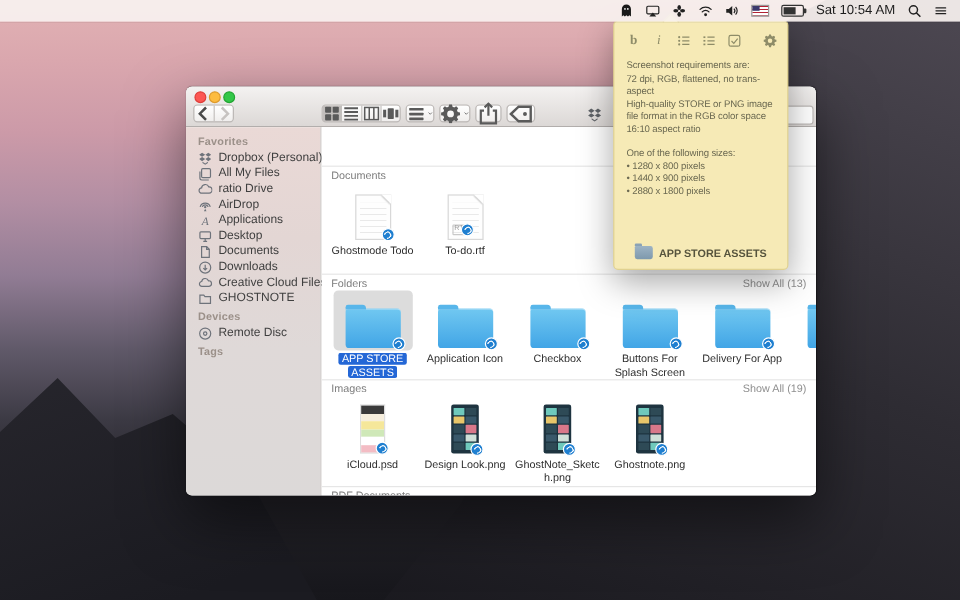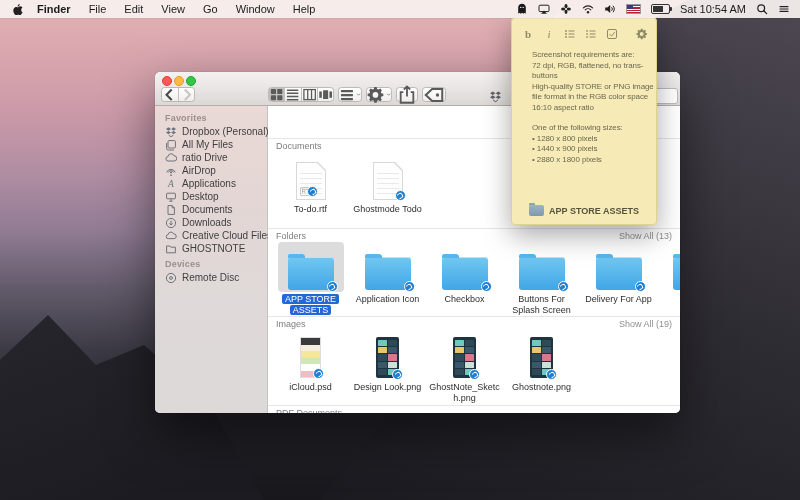--- a/index.html
+++ b/index.html
@@ -100,45 +100,37 @@
   
   .note{position:absolute;left:511px;top:17px;width:144px;height:206px;z-index:50;
     background:#f6eab6;border:1px solid #e0d190;border-radius:4px;box-shadow:0 10px 28px rgba(0,0,0,.35);}
   .note-arrow{position:absolute;left:42px;top:-5px;width:9px;height:9px;background:#f6eab6;transform:rotate(45deg);border-left:1px solid #e0d190;border-top:1px solid #e0d190;}
   .note-toolbar{position:absolute;left:10px;right:8px;top:8px;height:16px;display:flex;align-items:center;gap:9px;color:#8e8c68;}
   .note-toolbar .nt{width:12px;height:12px;display:flex;align-items:center;justify-content:center;font-size:11px;}
   .note-toolbar .nt svg{width:12px;height:12px;display:block;}
   .nt.b{font-weight:bold;font-family:"Liberation Serif",serif;}
   .nt.i{font-style:italic;font-family:"Liberation Serif",serif;}
   .nt.gear{margin-left:auto;}
-  .note-body{position:absolute;left:20px;right:6px;top:32px;font-size:8px;line-height:10.5px;color:#6b6951;letter-spacing:-0.1px;white-space:nowrap;}
+  .note-body{position:absolute;left:10px;right:6px;top:32px;font-size:8px;line-height:10.5px;color:#6b6951;letter-spacing:-0.1px;white-space:nowrap;}
   .note-body .gap{height:10px;}
   .note-footer{position:absolute;left:0;right:0;bottom:8px;display:flex;align-items:center;justify-content:center;gap:5px;
     font-size:9px;font-weight:bold;color:#56543d;}
   .note-footer .nf-folder{width:15px;height:11px;background:linear-gradient(#9db3c4,#7e99ad);border-radius:1px 2px 2px 2px;position:relative;}
   .note-footer .nf-folder::before{content:"";position:absolute;top:-2px;left:0;width:6px;height:2px;background:#8aa2b5;border-radius:1px 1px 0 0;}
 </style>
 </head>
 <body>
 
 <div id="screen">
   <div class="wallpaper"></div>
   <div class="wp-glow"></div>
   <div class="wp-cliff-right"></div>
   <div class="wp-cliff-left"></div>
 
   <div class="menubar">
-    <div class="mb-left">
-      <span class="mb-apple"><svg viewBox="0 0 12 12" xmlns="http://www.w3.org/2000/svg">
-            <path fill="#222" d="M7.8 1c.1.6-.2 1.2-.6 1.6-.4.5-1 .8-1.6.8-.1-.6.2-1.2.6-1.7.4-.4 1.1-.7 1.6-.7z"></path>
-            <path fill="#222" d="M6.1 3.8c.5 0 1.3-.5 2.1-.5.9 0 1.7.4 2.3 1.2-.9.6-1.4 1.4-1.3 2.4 0 1.1.7 1.9 1.4 2.2-.3.8-.5 1.1-.9 1.7-.5.7-1.1 1.4-1.9 1.4-.7 0-1-.4-1.8-.4s-1.1.4-1.8.4c-.8 0-1.4-.8-1.9-1.5C1.2 9.1.9 6.8 2 5.3c.6-.8 1.5-1.3 2.4-1.3.8 0 1.5.5 1.7.8z"></path>
-          </svg></span>
-      <span class="mb-item app">Finder</span>
-      <span id="menu-items"><span class="mb-item">File</span><span class="mb-item">Edit</span><span class="mb-item">View</span><span class="mb-item">Go</span><span class="mb-item">Window</span><span class="mb-item">Help</span></span>
-    </div>
     <div class="mb-right">
       <span id="status-icons" style="display:flex;align-items:center;gap:10px;">
           <span class="mb-ico">
             <svg viewBox="0 0 12 12" xmlns="http://www.w3.org/2000/svg">
               <path fill="#191919" d="M6 .8C3.9.8 2.2 2.5 2.2 4.6v6.2l1.3-1 1.2 1 1.3-1 1.3 1 1.2-1 1.3 1V4.6C9.8 2.5 8.1.8 6 .8z"></path>
               <circle cx="4.8" cy="4.4" r=".7" fill="#fff"></circle>
               <circle cx="7.2" cy="4.4" r=".7" fill="#fff"></circle>
             </svg>
           </span>
           <span class="mb-ico">
@@ -395,44 +387,45 @@
           <span class="sb-ico">
             <svg viewBox="0 0 12 12" xmlns="http://www.w3.org/2000/svg">
               <g fill="none" stroke="#6e737b">
                 <circle cx="6" cy="6" r="4.6"></circle>
                 <circle cx="6" cy="6" r="1.4"></circle>
               </g>
             </svg>
           </span>
           <span>Remote Disc</span>
         </div>
+        <div class="sb-header">Tags</div>
       </div>
 
     <div class="content" id="content">
         <div class="fsection" style="top: 32px;">
           <div class="sec-line"></div>
           <div class="sec-head">
             <span class="sec-label">Documents</span>
           </div>
           <div class="sec-items">
             <div class="file-item">
               <div class="thumbwrap">
                 <span class="t-doc">
+                  <span class="badge" style="right: -4px; bottom: -2px;"></span>
+                </span>
+              </div>
+              <div class="file-label">Ghostmode Todo</div>
+            </div>
+            <div class="file-item">
+              <div class="thumbwrap">
+                <span class="t-doc">
                   <span class="rtf">RTF<span class="badge" style="right: -4px; bottom: -2px;"></span></span>
                 </span>
               </div>
               <div class="file-label">To-do.rtf</div>
-            </div>
-            <div class="file-item">
-              <div class="thumbwrap">
-                <span class="t-doc">
-                  <span class="badge" style="right: -4px; bottom: -2px;"></span>
-                </span>
-              </div>
-              <div class="file-label">Ghostmode Todo</div>
             </div>
           </div>
         </div>
         <div class="fsection" style="top: 122px;">
           <div class="sec-line"></div>
           <div class="sec-head">
             <span class="sec-label">Folders</span>
             <span class="sec-showall">Show All (13)</span>
           </div>
           <div class="sec-items">
@@ -612,21 +605,21 @@
         </span>
       <span class="nt gear" id="nt-gear">
           <svg viewBox="0 0 12 12" xmlns="http://www.w3.org/2000/svg">
             <path fill="#8e8c68" d="M11 6.8V5.2l-1.3-.3a3.8 3.8 0 00-.4-.9l.7-1.2-1.1-1.1-1.2.7a3.8 3.8 0 00-.9-.4L6.5.7H4.9l-.3 1.3a3.8 3.8 0 00-.9.4l-1.2-.7-1.1 1.1.7 1.2a3.8 3.8 0 00-.4.9L.4 5.2v1.6l1.3.3c.1.3.2.6.4.9l-.7 1.2 1.1 1.1 1.2-.7c.3.2.6.3.9.4l.3 1.3h1.6l.3-1.3c.3-.1.6-.2.9-.4l1.2.7 1.1-1.1-.7-1.2c.2-.3.3-.6.4-.9zM5.7 7.9a1.9 1.9 0 110-3.8 1.9 1.9 0 010 3.8z"></path>
           </svg>
         </span>
     </div>
     <div class="note-body" id="note-body">
         <div>Screenshot requirements are:</div>
         <div>72 dpi, RGB, flattened, no trans-</div>
-        <div>buttons</div>
+        <div>aspect</div>
         <div>High-quality STORE or PNG image</div>
         <div>file format in the RGB color space</div>
         <div>16:10 aspect ratio</div>
         <div class="gap"></div>
         <div>One of the following sizes:</div>
         <div>•  1280 x 800 pixels</div>
         <div>•  1440 x 900 pixels</div>
         <div>•  2880 x 1800 pixels</div>
       </div>
     <div class="note-footer">

